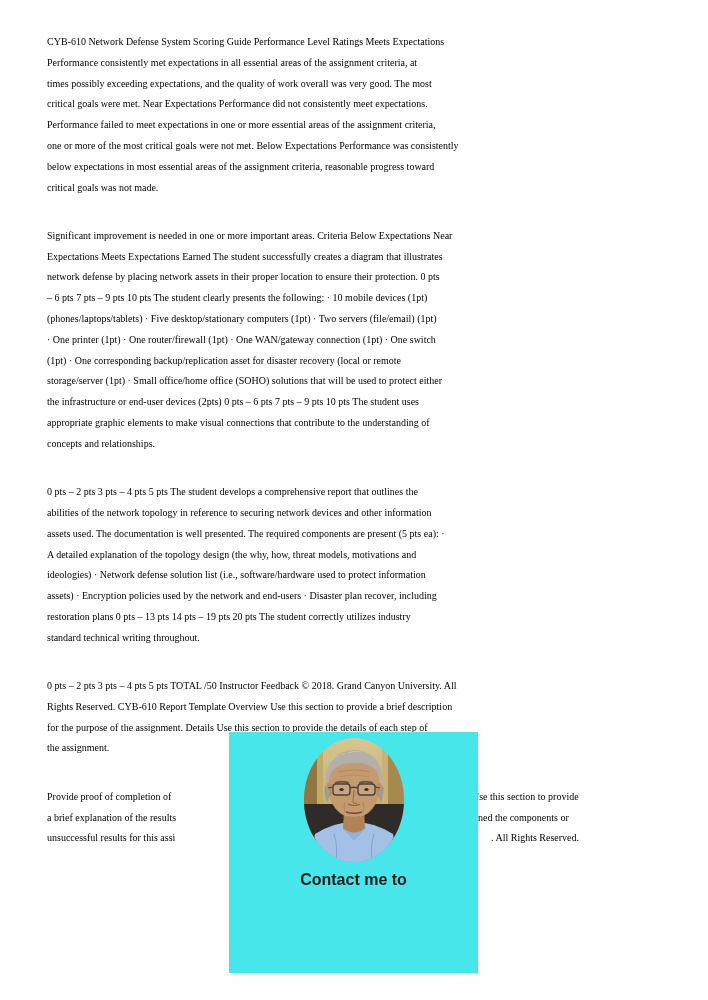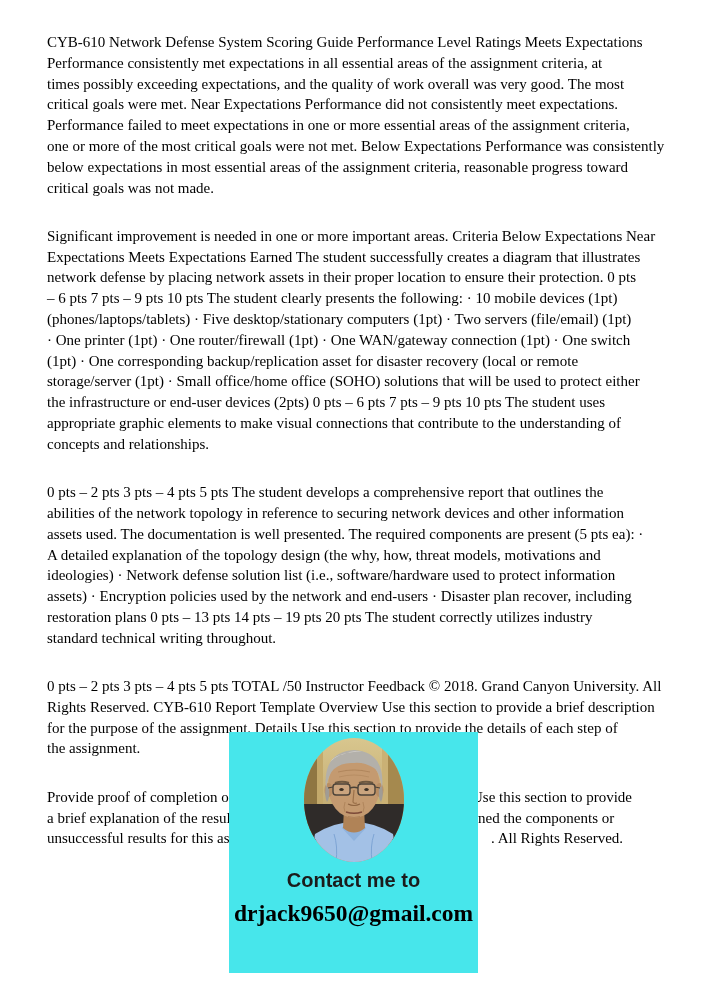--- a/index.html
+++ b/index.html
@@ -7,21 +7,21 @@
     width: 708px; height: 1000px;
     background: #ffffff;
     overflow: hidden;
     position: relative;
   }
   .doc {
     position: absolute;
     left: 47px; top: 32px;
     width: 625px;
     font-family: "Liberation Serif", serif;
-    font-size: 15px;
+    font-size: 10px;
     line-height: 20.8px;
     color: #000000;
   }
   .para {
     white-space: pre;
     margin: 0 0 27.5px 0;
   }
   .p5 { white-space: normal; }
   .p5row {
     position: relative;
@@ -45,21 +45,21 @@
     z-index: 10;
     text-align: center;
   }
   .photo-wrap {
     margin: 6px auto 0 auto;
     width: 100px; height: 124px;
   }
   .ad-line {
     font-family: "Liberation Sans", sans-serif;
     font-weight: 700;
-    font-size: 20px;
+    font-size: 16px;
     line-height: 30px;
     color: #1b1b1b;
     margin-top: 0;
   }
   .ad-line.first { margin-top: 3px; }
   .ad-email {
     font-family: "Liberation Serif", serif;
     font-weight: 700;
     font-size: 23.5px;
     line-height: 30px;
@@ -161,14 +161,13 @@
         <ellipse cx="62.5" cy="51.5" rx="2.2" ry="1.5" fill="#3a3026"></ellipse>
         <path d="M50 52 L49 64 Q50 66 53 65" stroke="#9c714a" stroke-width="1.2" fill="none"></path>
         <path d="M44 66 Q50 69 56 66" stroke="#8e6440" stroke-width="1.2" fill="none"></path>
         <path d="M41 64 Q39 70 41 74 M59 64 Q61 70 59 74" stroke="#a87e54" stroke-width="0.9" fill="none" opacity="0.8"></path>
         <path d="M42 74 Q50 76.5 58 74" stroke="#7c4a38" stroke-width="1.6" fill="none"></path>
         <path d="M44 78.5 Q50 80.5 56 78.5" stroke="#a1764e" stroke-width="0.9" fill="none" opacity="0.7"></path>
       </g>
     </svg>
   </div>
   <div class="ad-line first">Contact me to</div>
-  <div class="ad-email">drjack9650@gmail.com</div>
 </div>
 
 </body></html>

